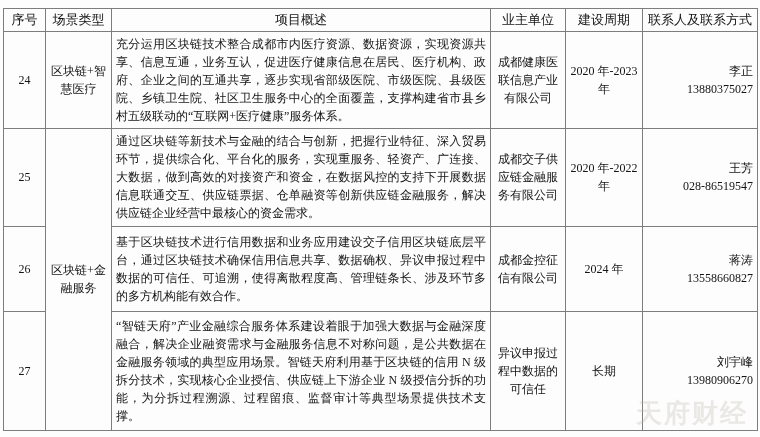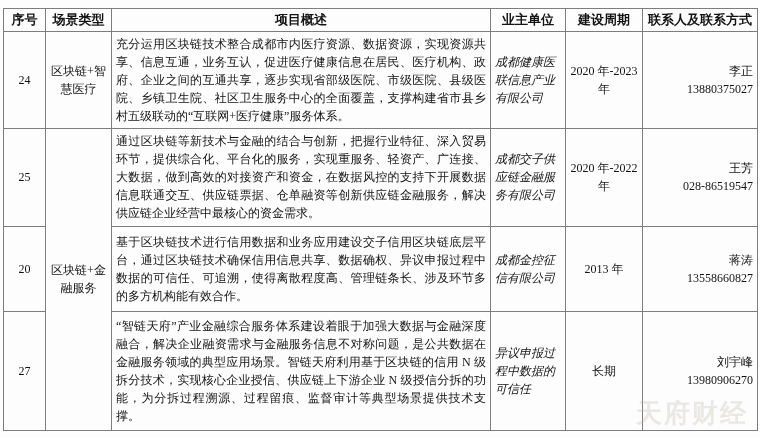--- a/index.html
+++ b/index.html
@@ -30,39 +30,38 @@
     border: 1px solid #7d7d7d;
     vertical-align: middle;
     padding: 2px 4px;
     box-sizing: border-box;
     font-size: 12px;
     line-height: 1.5;
     word-break: break-all;
   }
   table.doc-table th {
     font-size: 13px;
-    font-weight: bold;
+    font-weight: normal;
     text-align: center;
     height: 22px;
     padding: 1px 2px;
   }
   td.c { text-align: center; }
   td.overview {
     text-align: justify;
     text-justify: inter-ideograph;
     padding: 4px 9px;
     line-height: 1.55;
     vertical-align: middle;
     margin-top: 24px;
   }
   td.owner {
-    text-align: left;
+    text-align: center;
     padding: 4px 6px;
     line-height: 1.6;
-    font-style: italic;
   }
   td.scene { text-align: center; line-height: 1.7; margin-top: 32px; }
   .r24 { height: 97px; }
   .r25 { height: 98px; }
   .r26 { height: 85px; }
   .r27 { height: 119px; }
   .contact-name { text-align: right; }
   .contact-phone { text-align: right; }
   .watermark {
     position: absolute;
@@ -117,24 +116,24 @@
         <td class="scene" rowspan="3">区块链+金融服务</td>
         <td class="overview">通过区块链等新技术与金融的结合与创新，把握行业特征、深入贸易环节，提供综合化、平台化的服务，实现重服务、轻资产、广连接、大数据，做到高效的对接资产和资金，在数据风控的支持下开展数据信息联通交互、供应链票据、仓单融资等创新供应链金融服务，解决供应链企业经营中最核心的资金需求。</td>
         <td class="owner">成都交子供应链金融服务有限公司</td>
         <td class="c">2020 年-2022 年</td>
         <td class="c">
           <div class="contact-name">王芳</div>
           <div class="contact-phone">028-86519547</div>
         </td>
       </tr>
       <tr class="r26">
-        <td class="c">20</td>
+        <td class="c">26</td>
         <td class="overview">基于区块链技术进行信用数据和业务应用建设交子信用区块链底层平台，通过区块链技术确保信用信息共享、数据确权、异议申报过程中数据的可信任、可追溯，使得离散程度高、管理链条长、涉及环节多的多方机构能有效合作。</td>
         <td class="owner">成都金控征信有限公司</td>
-        <td class="c">2013 年</td>
+        <td class="c">2024 年</td>
         <td class="c">
           <div class="contact-name">蒋涛</div>
           <div class="contact-phone">13558660827</div>
         </td>
       </tr>
       <tr class="r27">
         <td class="c">27</td>
         <td class="overview">“智链天府”产业金融综合服务体系建设着眼于加强大数据与金融深度融合，解决企业融资需求与金融服务信息不对称问题，是公共数据在金融服务领域的典型应用场景。智链天府利用基于区块链的信用 N 级拆分技术，实现核心企业授信、供应链上下游企业 N 级授信分拆的功能，为分拆过程溯源、过程留痕、监督审计等典型场景提供技术支撑。</td>
         <td class="owner">异议申报过程中数据的可信任</td>
         <td class="c">长期</td>

